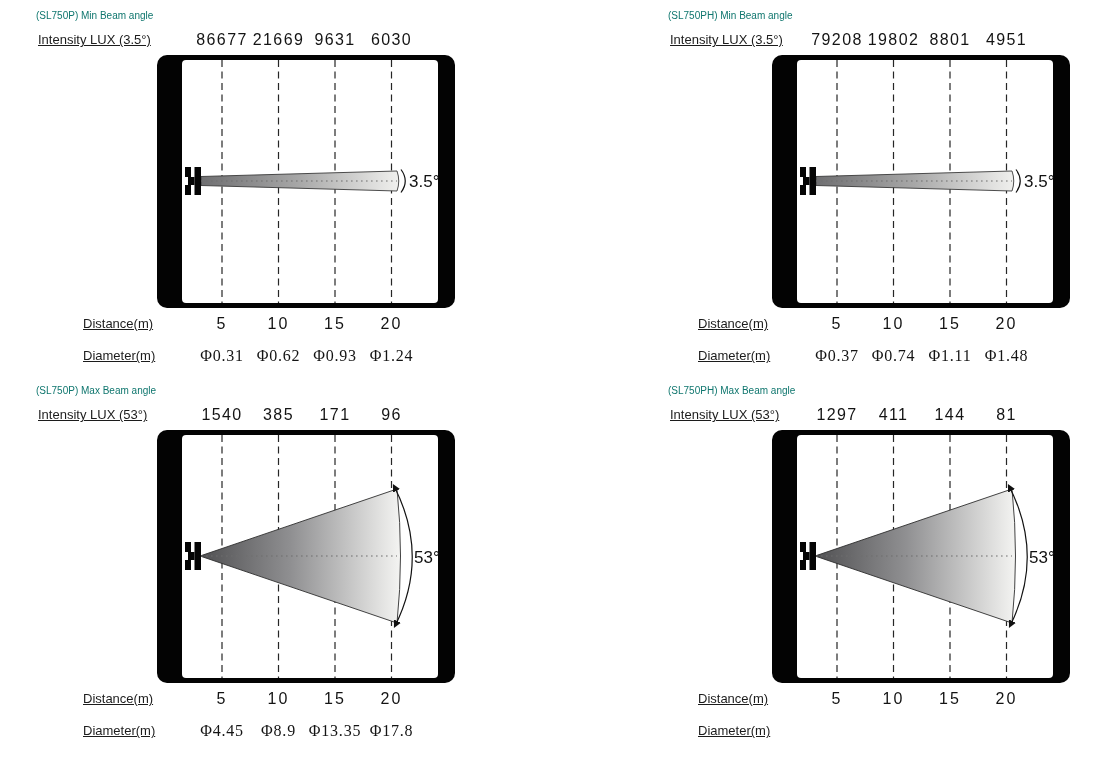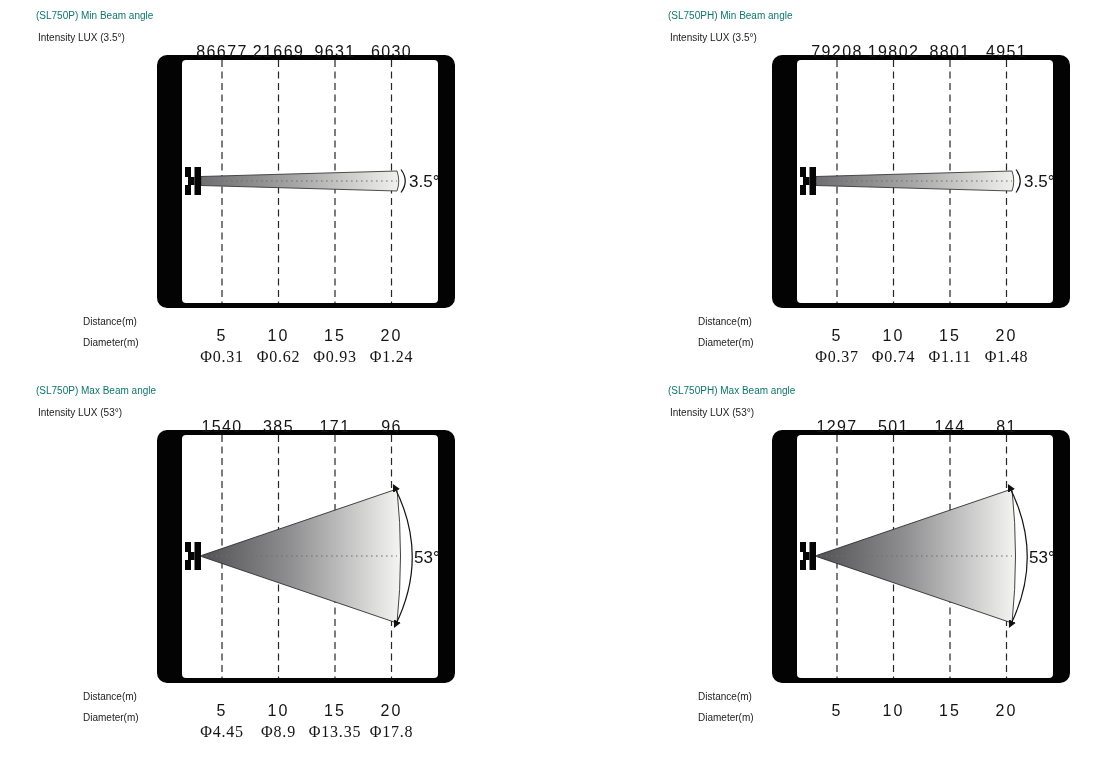--- a/index.html
+++ b/index.html
@@ -10,28 +10,28 @@
   }
   .panel{position:absolute;width:540px;}
   .panel.tl{left:36px;top:8px;  --boxoff:121px;}
   .panel.tr{left:668px;top:8px; --boxoff:104px;}
   .panel.bl{left:36px;top:383px; --boxoff:121px;}
   .panel.br{left:668px;top:383px;--boxoff:104px;}
 
   .title{font-size:10px;line-height:15px;margin-bottom:8px;color:#0f766e;}
   .row{position:relative;height:21px;}
   .row.intensity{margin-bottom:3px;}
-  .row.under{margin-top:5px;}
+  .row.under{margin-top:16px;}
   .row.dist{margin-top:7px;height:16px;}
   .row.diam{height:18px;}
-  .row-label{position:absolute;top:1px;font-size:10px;color:#1c1c1c;white-space:nowrap;}
+  .row-label{position:absolute;top:1px;font-size:13px;color:#1c1c1c;white-space:nowrap;text-decoration:underline;}
   .row-label.il{left:2px;}
   .row-label.ul{left:calc(var(--boxoff) - 74px);text-align:right;}
   .vals{position:absolute;left:var(--boxoff);top:0;width:298px;height:100%;}
-  .val{position:absolute;top:12px;transform:translateX(-50%);font-size:16px;
+  .val{position:absolute;top:0;transform:translateX(-50%);font-size:16px;
        letter-spacing:1.4px;color:#141414;white-space:nowrap;}
   .row.dist .val{letter-spacing:2px;font-size:16px;}
   .row.diam .val{letter-spacing:0.8px;font-size:16px;font-family:Liberation Serif, serif;}
   .val.v1{left:65px;}.val.v2{left:121.5px;}.val.v3{left:178px;}.val.v4{left:234.5px;}
   .diagram{display:block;margin-left:var(--boxoff);}
   svg text{font-family:"Liberation Sans","DejaVu Sans",sans-serif;}
 </style>
 </head>
 <body>
 
@@ -202,21 +202,21 @@
     </span>
   </div>
 </section>
 
 <section class="panel br">
   <div class="title">(SL750PH) Max Beam angle</div>
   <div class="row intensity">
     <span class="row-label il">Intensity LUX (53°)</span>
     <span class="vals">
       <span class="val v1">1297</span>
-      <span class="val v2">501</span>
+      <span class="val v2">411</span>
       <span class="val v3">144</span>
       <span class="val v4">81</span>
     </span>
   </div>
   <svg class="diagram" width="298" height="253" viewBox="0 0 298 253">
     <rect x="0" y="0" width="298" height="253" rx="10" fill="#030303"></rect>
     <rect x="25" y="5" width="256" height="243" rx="4" fill="#ffffff"></rect>
     <g stroke="#262626" stroke-width="1.2" stroke-dasharray="7 4.5" fill="none">
       <line x1="65" y1="5" x2="65" y2="248"></line>
       <line x1="121.5" y1="5" x2="121.5" y2="248"></line>

